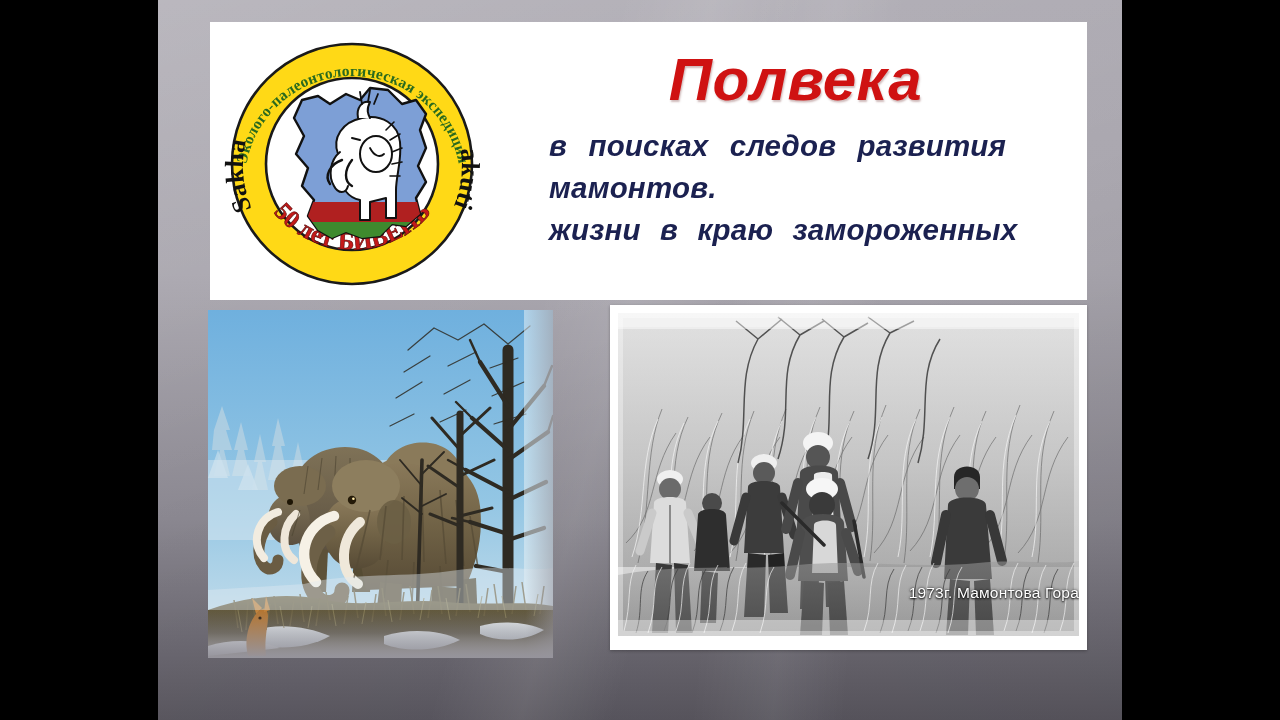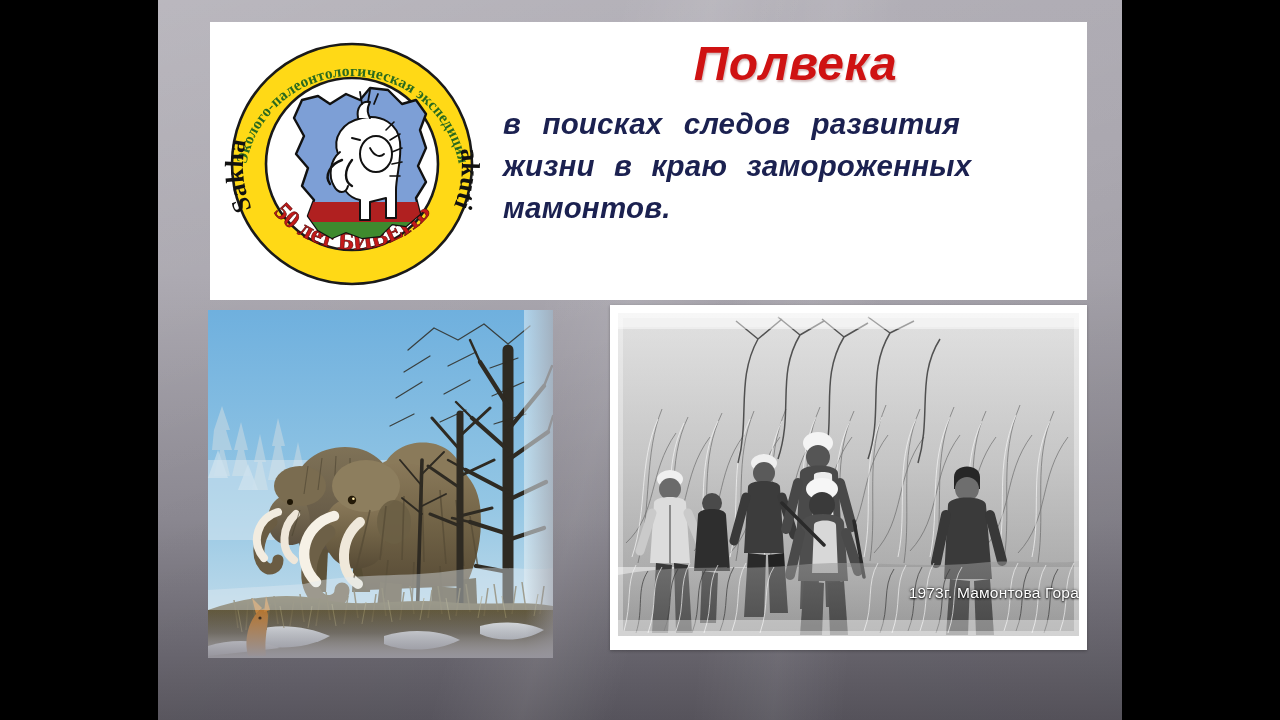--- a/index.html
+++ b/index.html
@@ -67,42 +67,42 @@
   }
   #logo svg{ display:block; width:100%; height:100%; }
 
   
   #headline-block{
     position:absolute; left:345px; top:28px;
     width:585px; height:262px;
     z-index:9;
   }
   #title{
-    font-size:48px;
+    font-size:60px;
     font-weight:bold;
     font-style:italic;
     color:#cf1212;
     text-align:center;
     letter-spacing:0.5px;
     line-height:1.05;
     text-shadow:1px 2px 2px rgba(120,60,60,0.35);
-    margin-top:11px;
+    margin-top:20px;
   }
   #subtitle{
     margin-top:14px;
     font-size:29.5px;
     font-weight:bold;
     font-style:italic;
     color:#1b2150;
     line-height:1.42;
     text-align:justify;
     text-align-last:left;
     letter-spacing:0.2px;
   }
-  #subtitle .ln{ display:block; white-space:nowrap; }
+  #subtitle .ln{ display:block; white-space:nowrap;margin-left:46px; }
   
   #subtitle .ln.j1{ word-spacing:13px; }
   #subtitle .ln.j2{ word-spacing:11px; }
 
   
   #img-row{ position:absolute; left:0; top:0; width:964px; height:720px; z-index:6; }
 
   
   #mammoth{
     position:absolute; left:50px; top:310px;
@@ -228,22 +228,22 @@
           <path d="M166 104 L174 96 M170 114 L180 108 M172 126 L182 122
                    M172 138 L182 136 M170 150 L180 150" fill="none" stroke-width="1.6"></path>
         </g>
       </svg>
     </div>
 
     <div id="headline-block">
       <div id="title">Полвека</div>
       <div id="subtitle">
         <span class="ln j1">в поисках следов развития</span>
+        <span class="ln">мамонтов.</span>
         <span class="ln j2">жизни в краю замороженных</span>
-        <span class="ln">мамонтов.</span>
       </div>
     </div>
 
     <div id="img-row">
 
       <div id="mammoth">
         <svg viewBox="0 0 345 348" xmlns="http://www.w3.org/2000/svg" aria-hidden="true">
           <defs>
             <linearGradient id="sky" x1="0" y1="0" x2="0" y2="1">
               <stop offset="0%" stop-color="#6fb0de"></stop>

